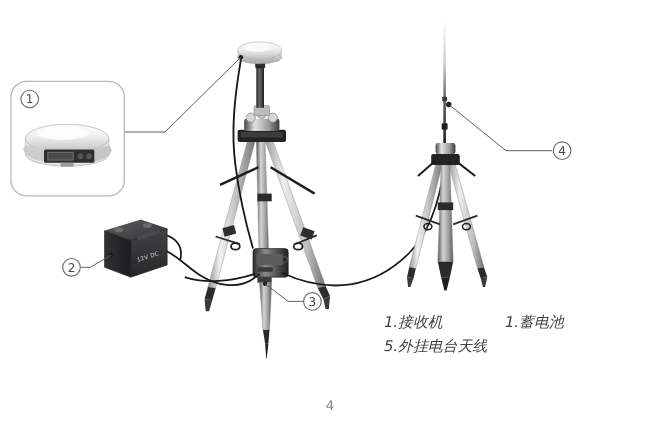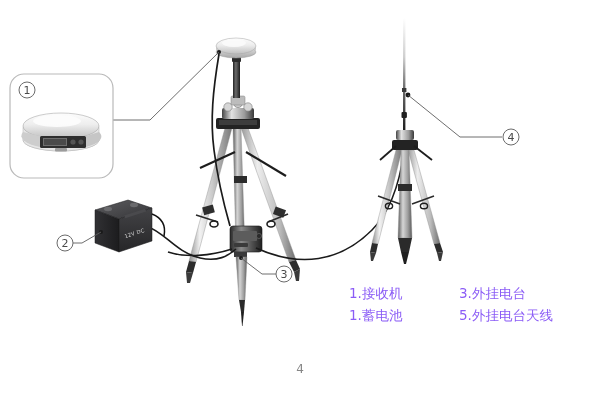--- a/index.html
+++ b/index.html
@@ -25,23 +25,24 @@
   }
   .legend-block {
     position: absolute;
     left: 349px;
     top: 283px;
     display: grid;
     grid-template-columns: 110px auto;
     grid-auto-rows: 22px;
     align-items: center;
     font-size: 13.5px;
-    color: #8b5cf6;
+    color: #404040;
     line-height: 1;
     white-space: nowrap;
+    font-style: italic;
   }
   .legend-item {
     font-family: "DejaVu Sans", "Liberation Sans", sans-serif;
   }
   .page-number {
     position: absolute;
     left: 0;
     top: 362px;
     width: 600px;
     text-align: center;
@@ -297,20 +298,19 @@
 
         <path d="M23,132 A38,13 0 0 0 40,147 L40,136 Z" fill="#cdcdcd"></path>
         <path d="M99,132 A38,13 0 0 1 86,147 L86,136 Z" fill="#c6c6c6"></path>
       </g>
     </g>
 
   </svg>
 
   <div class="legend-block">
     <span class="legend-item">1.接收机</span>
-    <span class="legend-item">3.外挂电台</span>
     <span class="legend-item">1.蓄电池</span>
     <span class="legend-item">5.外挂电台天线</span>
   </div>
 
   <div class="page-number">4</div>
 
 </div>
 
 </body></html>

